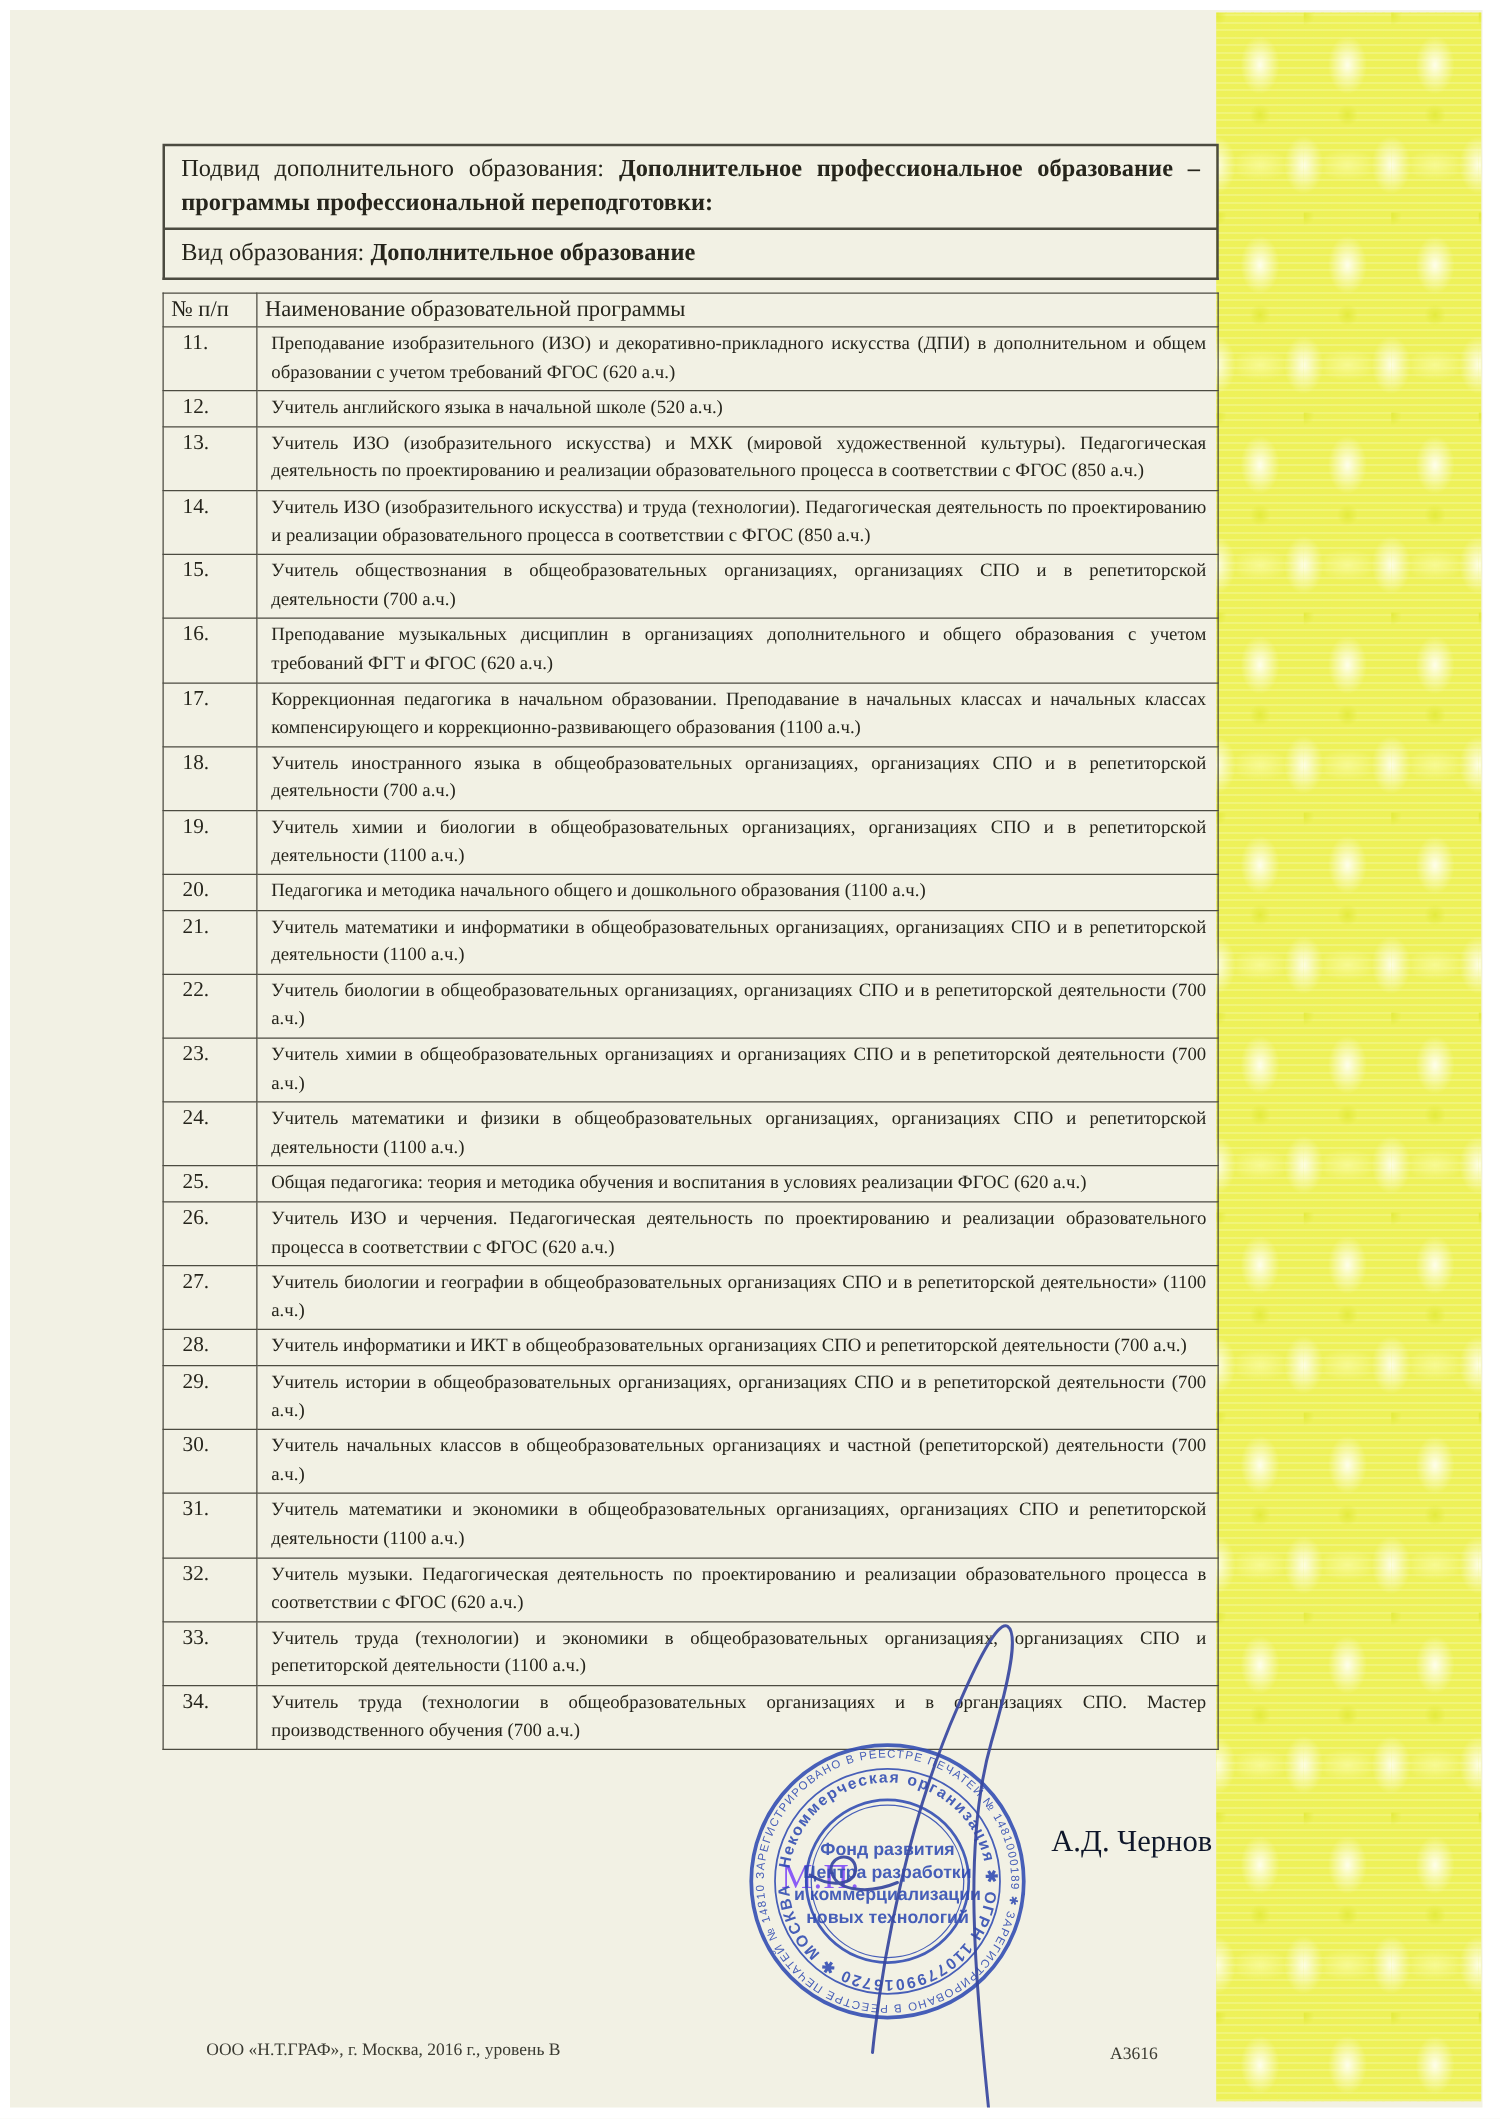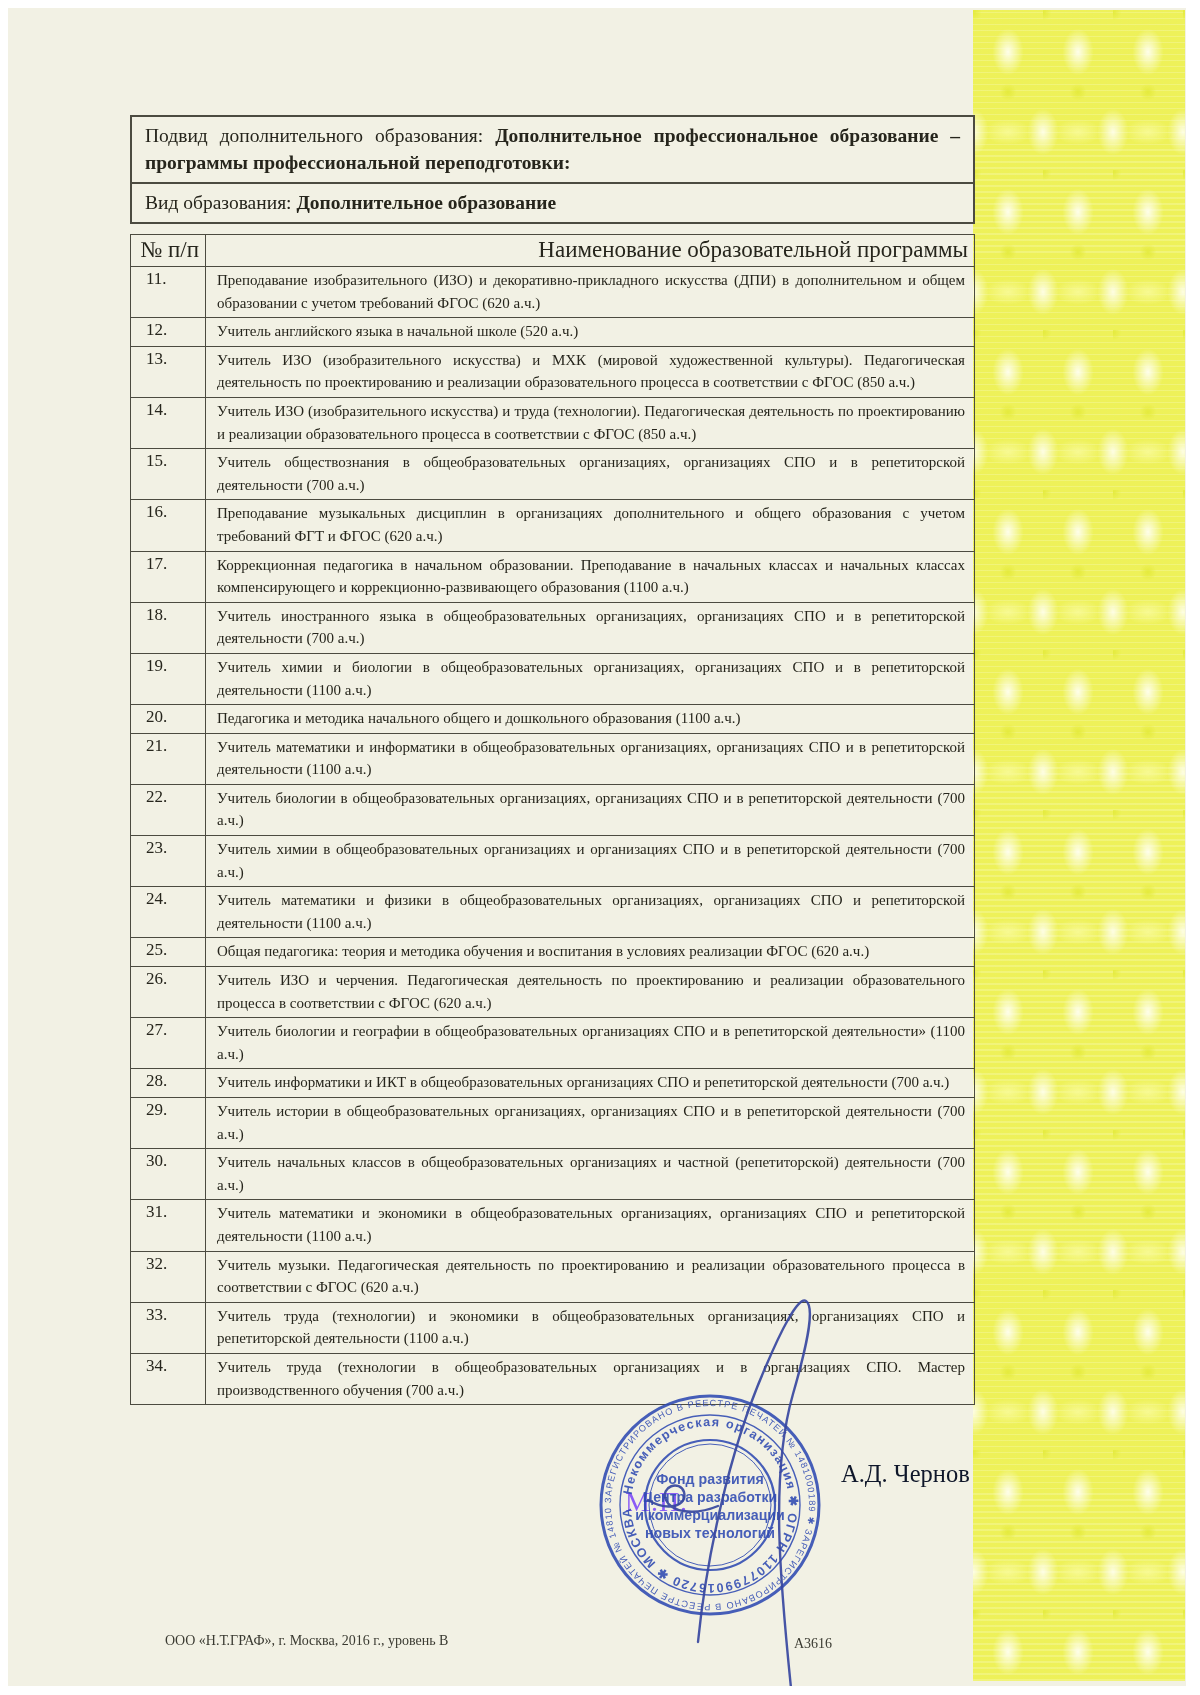--- a/index.html
+++ b/index.html
@@ -53,21 +53,21 @@
     border-collapse:collapse;
     margin-top:10px;
     table-layout:fixed;
   }
   .progtable th,.progtable td{
     border:1.6px solid var(--line);
     vertical-align:top;
     font-weight:normal;
   }
   .progtable th{
-    font-size:23px; padding:2px 6px 3px 6px; text-align:right;
+    font-size:18px; padding:2px 6px 3px 6px; text-align:left;
   }
   col.c-num{width:75px;}
   td.num{padding:2px 4px 2px 15px; font-size:17px; text-align:left;}
   td.txt{
     padding:2px 9px 3px 11px;
     font-size:15px; line-height:22.6px;
     text-align:justify; text-align-last:left;
   }
   
   .sign-block{
@@ -92,21 +92,21 @@
     font-size:24.5px; color:#0f172a;
   }
   .stamp-wrap{position:absolute; left:582px; top:1377px; width:240px; height:240px;}
   .stamp-wrap svg{display:block;}
   .signature-wrap{position:absolute; left:552px; top:1182px; width:340px; height:505px; pointer-events:none;}
   .footer{
     position:absolute; left:0; top:1625px; width:1178px;
     font-size:14px; color:#3a3a31;
   }
   .footer .left{position:absolute; left:157px; top:0;}
-  .footer .right{position:absolute; left:786px; top:3px;}
+  .footer .right{position:absolute; left:880px; top:3px;}
 </style>
 </head>
 <body>
 
 <div class="page">
 
   <div class="band"></div>
 
   <div class="doc">
 

